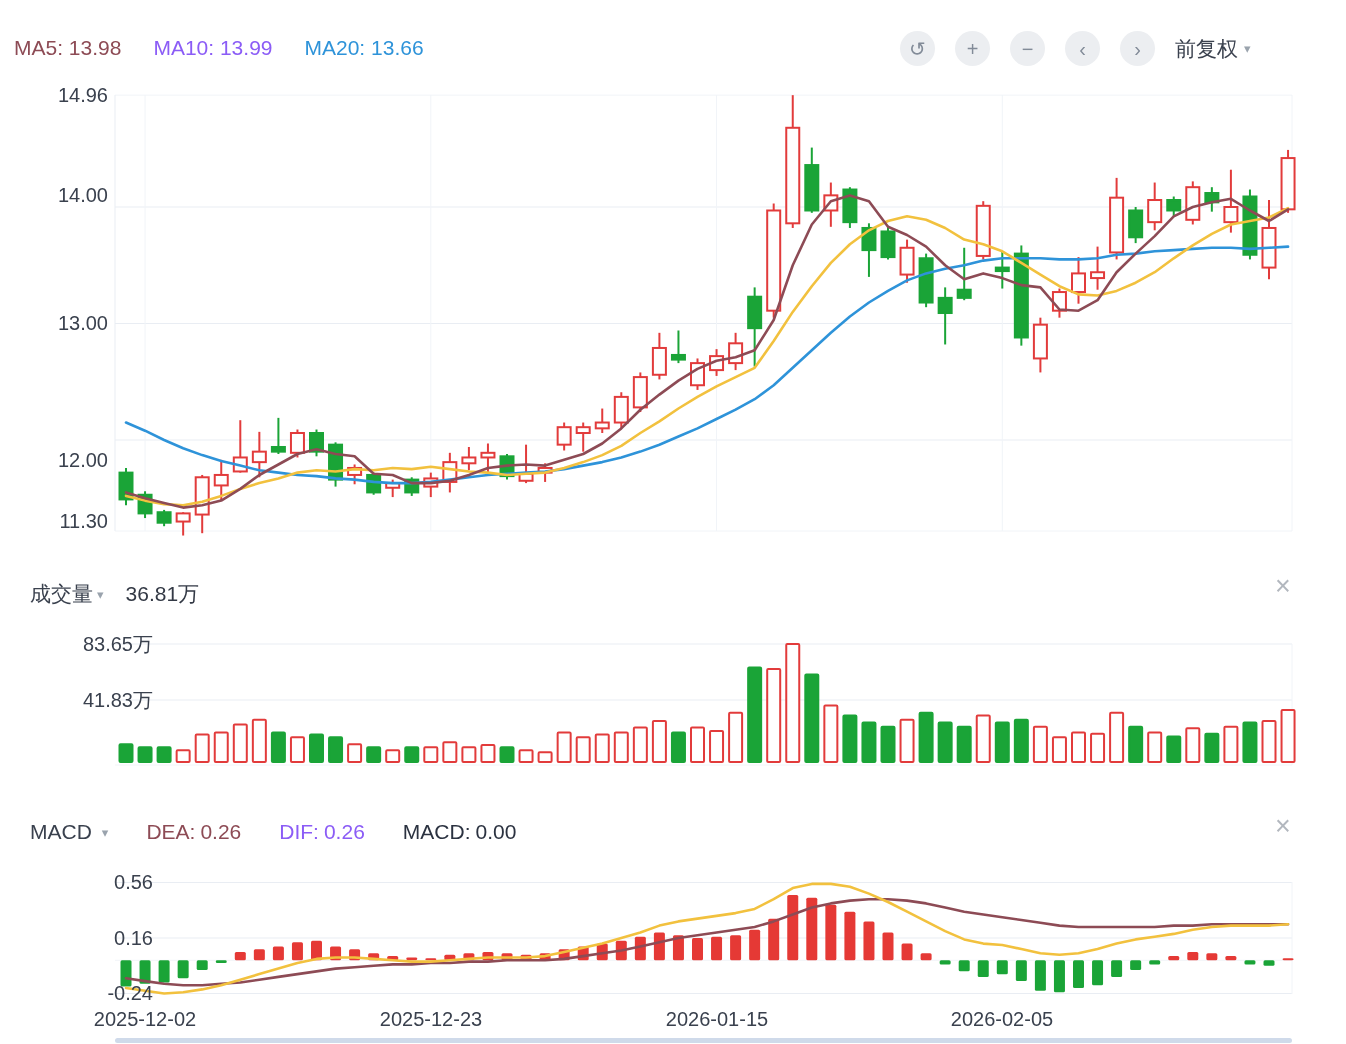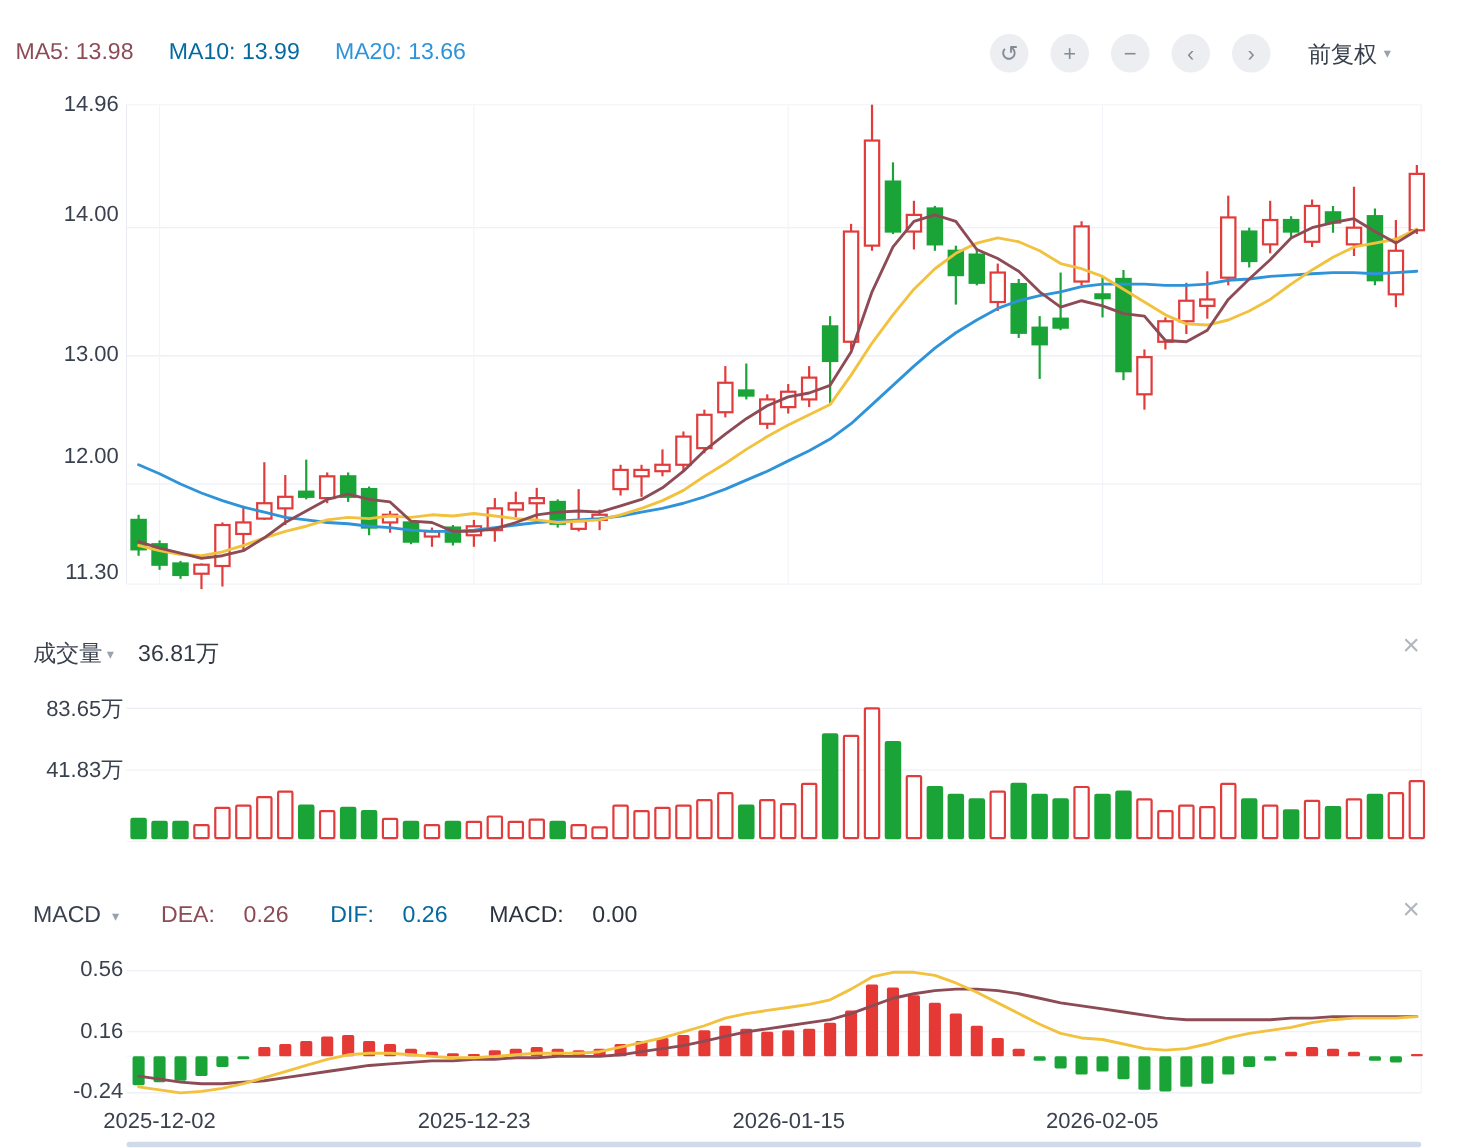--- a/index.html
+++ b/index.html
@@ -5,35 +5,35 @@
   html,body{margin:0;padding:0;background:#fff;}
   body{width:1346px;height:1044px;overflow:hidden;font-family:"Liberation Sans",sans-serif;}
   .stage{position:relative;width:1346px;height:925px;background:#fff;text-decoration:underline;}
   #chart{position:absolute;left:0;top:0;}
   .ov{position:absolute;white-space:nowrap;}
   .ma-row{left:14px;top:36px;display:flex;gap:32px;font-size:21px;font-weight:500;}
   .toolbar{left:900px;top:31px;display:flex;align-items:center;gap:20px;}
   .tbtn{width:35px;height:35px;border-radius:50%;background:#eceef1;color:#828b98;
         display:flex;align-items:center;justify-content:center;font-size:20px;
         border:none;cursor:pointer;user-select:none;line-height:1;}
-  .adjust{display:flex;align-items:center;gap:6px;margin-left:14px;color:#3a414e;
+  .adjust{display:flex;align-items:center;gap:6px;color:#3a414e;
           font-size:21px;cursor:pointer;}
   .caret{color:#9aa3ad;font-size:13px;}
   .ylab{width:108px;text-align:right;font-size:20px;color:#3a414e;transform:translateY(-50%);}
-  .ylab2{width:112px;text-align:right;font-size:20px;color:#3a414e;transform:translateY(-50%);}
+  .ylab2{width:112px;text-align:right;font-size:20px;color:#3a414e;transform:translateY(-50%);padding-left:41px;}
   .panel-head{display:flex;align-items:center;font-size:21px;color:#3a414e;}
   .vol-head{left:30px;top:580px;gap:4px;justify-content:center;}
   .macd-head{left:30px;top:820px;gap:10px;}
   .val-gap{margin-left:18px;color:#333945;}
-  .grp{display:flex;gap:26px;margin-left:28px;}
+  .grp{display:flex;gap:5px;margin-left:28px;}
   .close-btn{left:1268px;width:30px;height:30px;color:#b2b7be;font-size:27px;line-height:28px;
              text-align:center;cursor:pointer;user-select:none;}
   .xlab{font-size:20px;color:#3a414e;transform:translateX(-50%);top:1008px;}
   .scrollbar{left:115px;top:1038px;width:1177px;height:5px;border-radius:3px;background:#cfdaea;}
-  .c-ma5{color:#8d4b55;} .c-ma10{color:#0369a1;} .c-ma20:{color:#2e93d9;}
+  .c-ma5{color:#8d4b55;} .c-ma10{color:#8b5cf6;} .c-ma20:{color:#2e93d9;}
   .c-blue{color:#2e93d9;}
 </style>
 </head>
 <body>
 
 <div class="stage">
 
   <svg id="chart" width="1346" height="1044">
       <line x1="115" x2="1292" y1="95.1599999999999" y2="95.1599999999999" stroke="#f1f4f8"></line>
       <line x1="115" x2="1292" y1="207" y2="207" stroke="#e9edf3"></line>
@@ -334,21 +334,21 @@
       </button>
     <div class="adjust">
       <span>前复权</span>
       <span class="caret">▾</span>
     </div>
   </div>
 
   <div class="ov ylab" style="top:95px">14.96</div>
   <div class="ov ylab" style="top:195px">14.00</div>
   <div class="ov ylab" style="top:323px">13.00</div>
-  <div class="ov ylab" style="top:415px">12.00</div>
+  <div class="ov ylab" style="top:460px">12.00</div>
   <div class="ov ylab" style="top:521px">11.30</div>
 
   <div class="ov panel-head vol-head">
     <span>成交量</span>
     <span class="caret">▾</span>
     <span class="val-gap">36.81万</span>
   </div>
   <div class="ov close-btn" style="top:572px">×</div>
   <div class="ov ylab2" style="top:644px">83.65万</div>
   <div class="ov ylab2" style="top:700px">41.83万</div>

